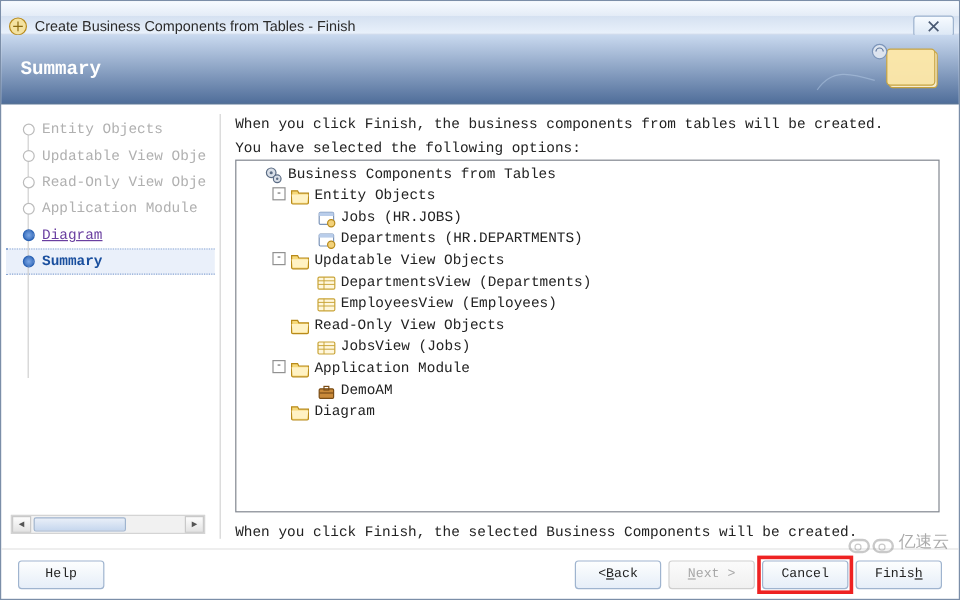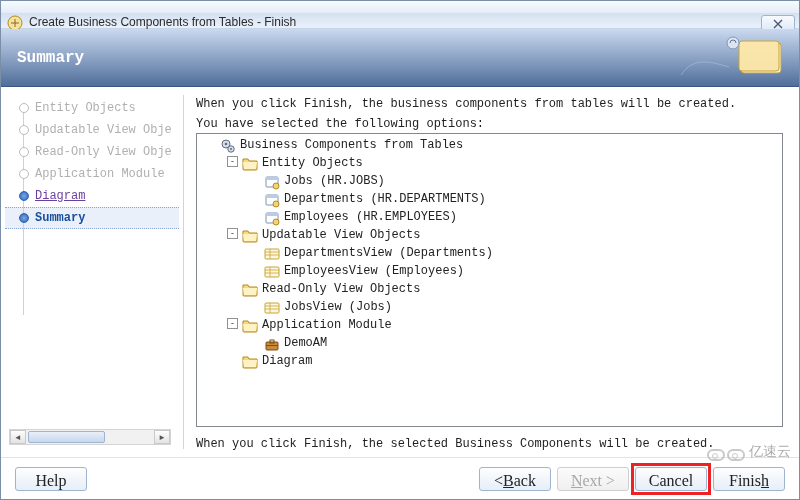--- a/index.html
+++ b/index.html
@@ -1,18 +1,18 @@
 <!DOCTYPE html>
 <html><head>
 <meta charset="utf-8">
 <style>
 * { box-sizing: border-box; margin: 0; padding: 0; }
 body { font-family: "Microsoft Sans Serif", Tahoma, sans-serif; font-size: 12px; background: #5a5a5a; width: 800px; height: 500px; overflow: hidden; position: relative; }
 .window { position: absolute; top: 0; left: 0; width: 800px; height: 500px; background: #fff; border: 1px solid #7b8ea8; }
-.titlebar { height: 28px; background: linear-gradient(#f7fbff,#e4ecf7 45%,#d5e1f1 46%,#e9f1fb); border-bottom: 1px solid #c6d4e8; display: flex; padding: 14px 4px 0 6px; }
+.titlebar { height: 28px; background: linear-gradient(#f7fbff,#e4ecf7 45%,#d5e1f1 46%,#e9f1fb); border-bottom: 1px solid #c6d4e8; display: flex; align-items: center; padding: 14px 4px 0 6px; }
 .titlebar .ticon { width: 16px; height: 16px; margin-right: 6px; }
 .titlebar .title { flex: 1; font-family: "Segoe UI", Tahoma, sans-serif; font-size: 12px; color: #2b2b2b; }
 .titlebar .closebtn { width: 34px; height: 18px; border: 1px solid #9fb4cf; border-radius: 3px; background: linear-gradient(#f7fbff,#dbe7f5); display: flex; align-items: center; justify-content: center; }
 .banner { height: 58px; background: linear-gradient(#c9d9ef,#506e9a); display: flex; align-items: center; padding-left: 16px; color: #fff; font-family: "Courier New", monospace; font-size: 16px; font-weight: bold; position: relative; border-bottom: 1px solid #375882; }
 .banner .decor { position: absolute; right: 8px; top: 6px; width: 120px; height: 46px; opacity: 0.95; }
 .body { display: flex; height: 370px; }
 .nav { width: 178px; padding: 10px 0 0 4px; font-family: "Courier New", monospace; font-size: 12px; position: relative; }
 .nav-line { position: absolute; left: 22px; top: 18px; width: 1px; height: 210px; background: #d0d0d0; }
 .nav-item { display: flex; align-items: center; height: 22px; padding-left: 14px; gap: 6px; }
 .nav-dot { width: 10px; height: 10px; border-radius: 50%; background: #fff; border: 1px solid #bbb; z-index: 1; }
@@ -31,21 +31,21 @@
 .sel { margin-bottom: 2px; }
 .treebox { flex: 1; border: 1px solid #828790; background: #fff; padding: 4px 4px 4px 8px; overflow: auto; }
 .tree-row { display: flex; align-items: flex-start; height: 18px; gap: 4px; white-space: nowrap; }
 .toggle { width: 11px; height: 11px; border: 1px solid #919191; background: #fff; font-size: 9px; line-height: 8px; text-align: center; color: #3a3a3a; cursor: pointer; font-family: monospace; }
 .sp { display: inline-block; width: 18px; height: 1px; }
 .ico { width: 16px; height: 16px; flex: 0 0 16px; }
 .fol svg .f1 { fill: #f6d97a; stroke: #b88a1a; }
 .fol svg .f2 { fill: #fff2c4; }
 .footer-note { margin-top: 10px; }
 .buttons { height: 42px; display: flex; align-items: center; padding: 0 14px; border-top: 1px solid #e3e3e3; gap: 6px; position: relative; }
-.btn { height: 24px; min-width: 72px; padding: 0 10px; border: 1px solid #9fb4cf; border-radius: 3px; background: linear-gradient(#fdfefe,#e6eef8); font-family: Liberation Serif, serif; font-size: 16px; color: #222; display: flex; align-items: flex-end; justify-content: center; }
+.btn { height: 24px; min-width: 72px; padding: 0 10px; border: 1px solid #9fb4cf; border-radius: 3px; background: linear-gradient(#fdfefe,#e6eef8); font-family: Liberation Mono, monospace; font-size: 11px; color: #222; display: flex; align-items: center; justify-content: center; }
 .btn.disabled { color: #a7a7a7; border-color: #cfcfcf; background: linear-gradient(#fbfbfb,#f0f0f0); }
 .btn .u { text-decoration: underline; }
 .spacer { flex: 1; }
 .finish-ring { position: absolute; border: 3px solid #e22; pointer-events: none; }
 .watermark { position: absolute; right: 8px; bottom: 38px; display: flex; align-items: flex-end; gap: 4px; opacity: 0.55; font-family: Liberation Sans, sans-serif; font-size: 14px; color: #666; pointer-events: none; }
 .watermark .clouds { display: flex; gap: 2px; }
 .watermark .cloud { width: 18px; height: 12px; border: 2px solid #9e9e9e; border-radius: 8px; position: relative; }
 .watermark .cloud::before { content: ""; position: absolute; left: 3px; top: 2px; width: 4px; height: 4px; border: 1px solid #9e9e9e; border-radius: 50%; }
 </style>
 </head>
@@ -160,31 +160,20 @@
             <span class="sp" style="width: 11px;"></span>
             <span class="ico fol"><svg viewBox="0 0 16 16">
                 <rect x="2" y="3" width="12" height="10" rx="1" fill="#fff" stroke="#7a93b8"></rect>
                 <rect x="2" y="3" width="12" height="3" fill="#b9cdea"></rect>
                 <circle cx="12" cy="12" r="3" fill="#f3d27a" stroke="#b88a1a"></circle>
               </svg></span>
             <span>Departments (HR.DEPARTMENTS)</span>
           </div>
           <div class="tree-row">
             <span class="sp"></span>
-            <span class="sp"></span>
-            <span class="sp" style="width: 11px;"></span>
-            <span class="ico fol"><svg viewBox="0 0 16 16">
-                <rect x="2" y="3" width="12" height="10" rx="1" fill="#fff" stroke="#7a93b8"></rect>
-                <rect x="2" y="3" width="12" height="3" fill="#b9cdea"></rect>
-                <circle cx="12" cy="12" r="3" fill="#f3d27a" stroke="#b88a1a"></circle>
-              </svg></span>
-            <span>Employees (HR.EMPLOYEES)</span>
-          </div>
-          <div class="tree-row">
-            <span class="sp"></span>
             <div class="toggle">-</div>
             <span class="ico fol"><svg viewBox="0 0 16 16">
                 <path class="f1" d="M1 3h5l1 2h8v8a1 1 0 01-1 1H2a1 1 0 01-1-1z"></path>
                 <path class="f2" d="M1 6h14l-1 7H2z"></path>
               </svg></span>
             <span>Updatable View Objects</span>
           </div>
           <div class="tree-row">
             <span class="sp"></span>
             <span class="sp"></span>

